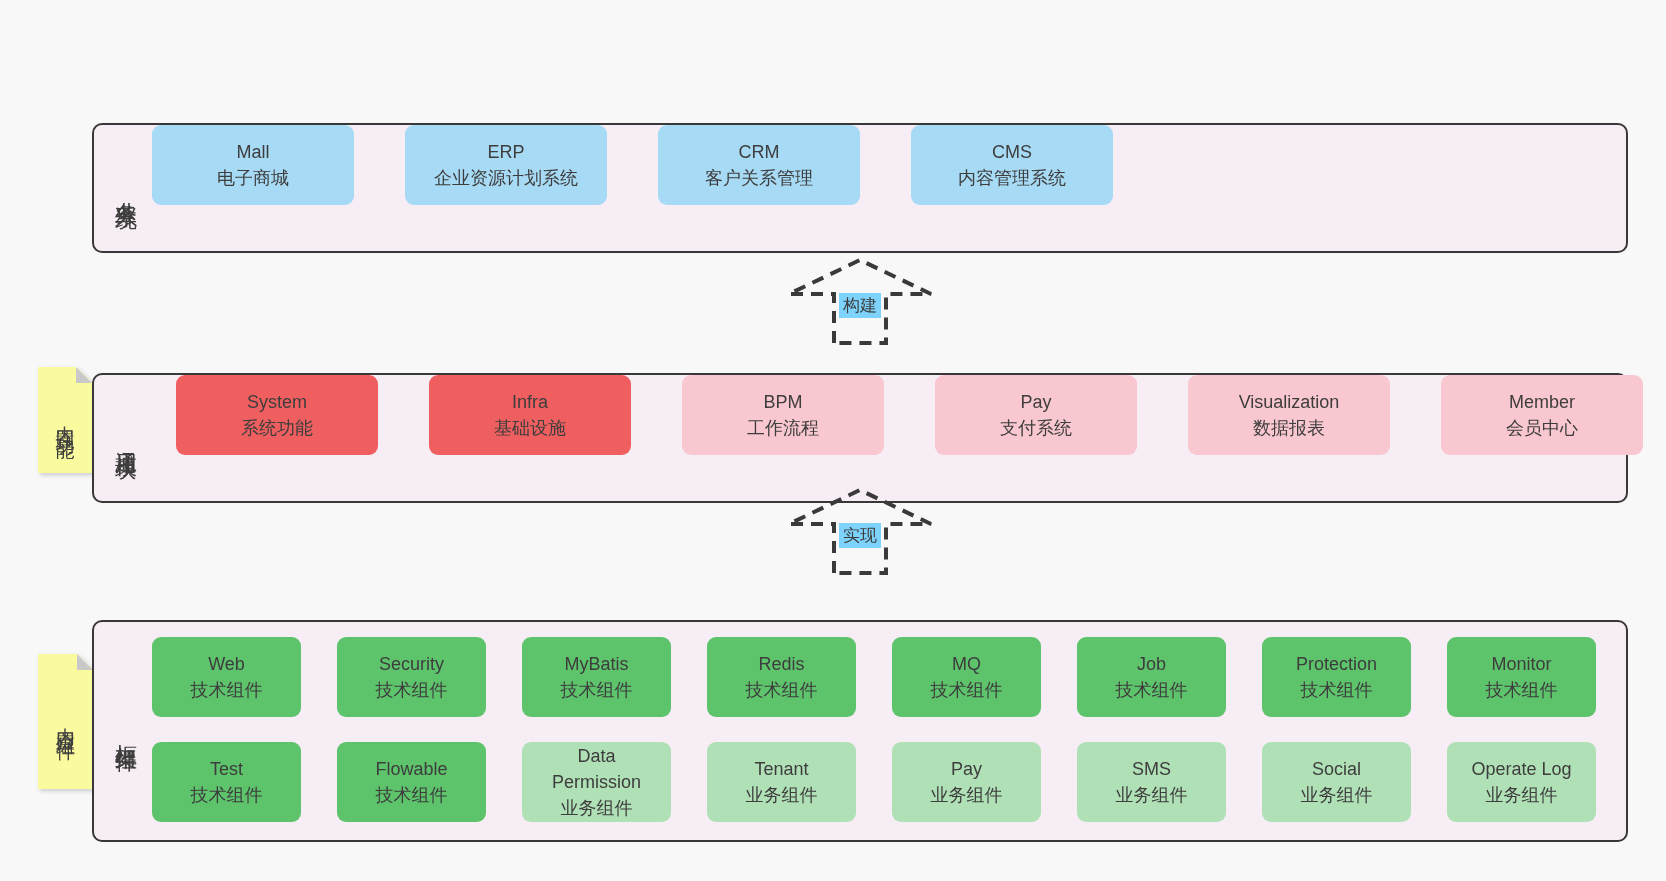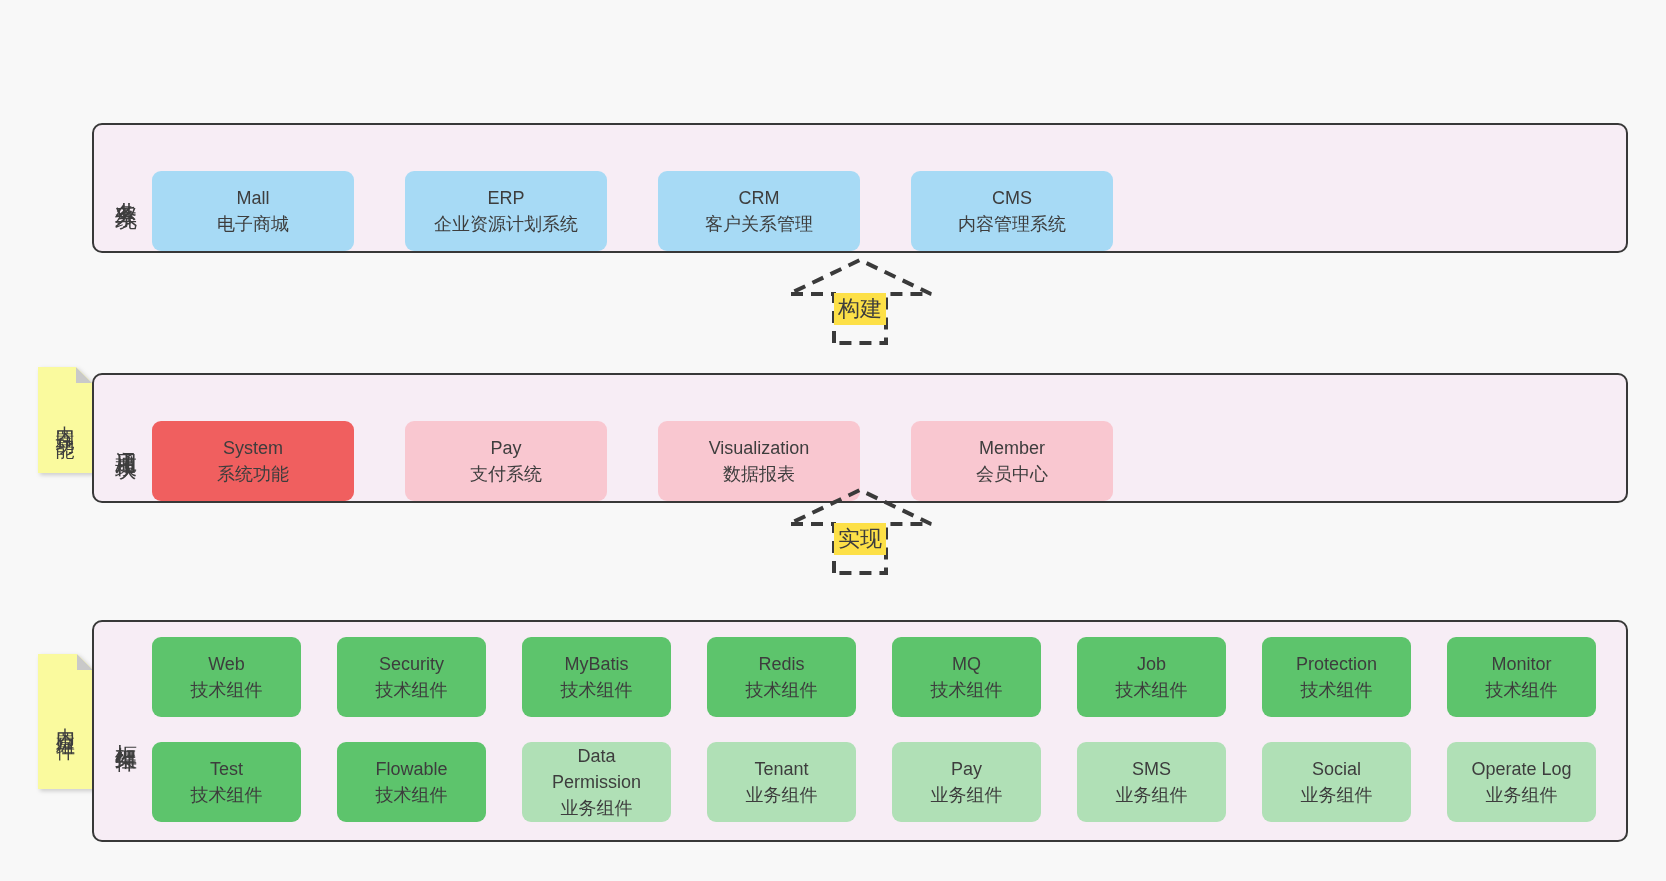--- a/index.html
+++ b/index.html
@@ -17,33 +17,33 @@
   
   .layer{
     position:absolute;left:92px;width:1536px;
     box-sizing:border-box;
     background:var(--layer-bg,#f7edf5);
     border:2.5px solid var(--layer-border,#383838);
     border-radius:10px;
     display:flex;align-items:stretch;
   }
   .layer1{top:123px;height:130px;}
-  .layer2{top:373px;height:130px;}
+  .layer2{top:373px;height:130px;gap:24px;}
   .layer3{top:620px;height:222px;}
   .layer-label{
     margin-left:12px;width:40px;flex:none;
     display:flex;align-items:center;justify-content:center;
   }
   .vtext{
     writing-mode:vertical-rl;text-orientation:upright;
     font-size:22px;letter-spacing:2px;color:var(--text,#3d3d3d);
     white-space:nowrap;
   }
   .boxes-row{
-    flex:1;display:flex;align-items:flex-end;
+    flex:1;display:flex;align-items:flex-start;
     gap:51px;padding-left:6px;
   }
   .grid{
     flex:1;display:flex;flex-direction:column;
     gap:25px;padding-left:6px;margin-top:15px;
   }
   .grid .g-row{display:flex;gap:36px;}
   
   .box{
     box-sizing:border-box;
@@ -87,21 +87,21 @@
   }
   .arrow.a1{top:257px;}
   .arrow.a2{top:487px;}
   .arrow svg{display:block;width:150px;height:88px;}
   .arrow polygon{
     fill:none;stroke:var(--arrow,#3a3a3a);
     stroke-width:4;stroke-dasharray:12 8;
   }
   .arrow-label{
     position:absolute;left:50%;top:36px;transform:translateX(-50%);
-    background:#fde047;padding:1px 4px;font-size:22px;white-space:nowrap;
+    background:#7dd3fc;padding:1px 4px;font-size:17px;white-space:nowrap;
   }
 </style>
 </head>
 <body>
 
 <div class="canvas">
 
   <div class="layer layer1">
     <div class="layer-label">
       <span class="vtext">业务系统</span>
@@ -141,20 +141,28 @@
   </div>
   <div class="layer layer2">
     <div class="layer-label">
       <span class="vtext">通用模块</span>
     </div>
     <div class="boxes-row">
       <div class="box red">
         <div class="box-title">System</div>
         <div class="box-subtitle">系统功能</div>
       </div>
+      <div class="box red">
+        <div class="box-title">Infra</div>
+        <div class="box-subtitle">基础设施</div>
+      </div>
+      <div class="box pink">
+        <div class="box-title">BPM</div>
+        <div class="box-subtitle">工作流程</div>
+      </div>
       <div class="box pink">
         <div class="box-title">Pay</div>
         <div class="box-subtitle">支付系统</div>
       </div>
       <div class="box pink">
         <div class="box-title">Visualization</div>
         <div class="box-subtitle">数据报表</div>
       </div>
       <div class="box pink">
         <div class="box-title">Member</div>

